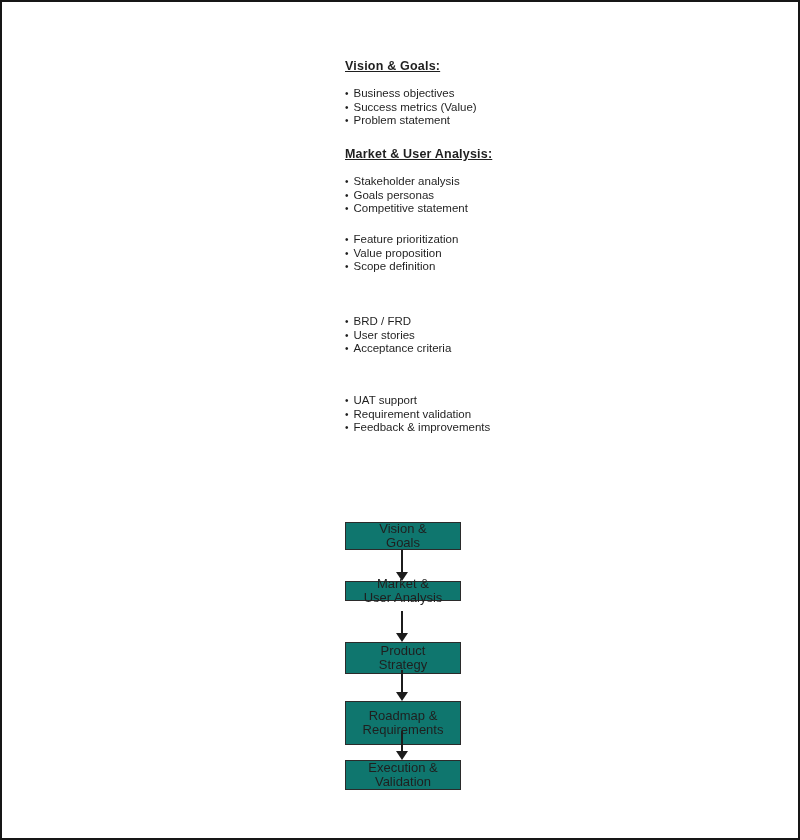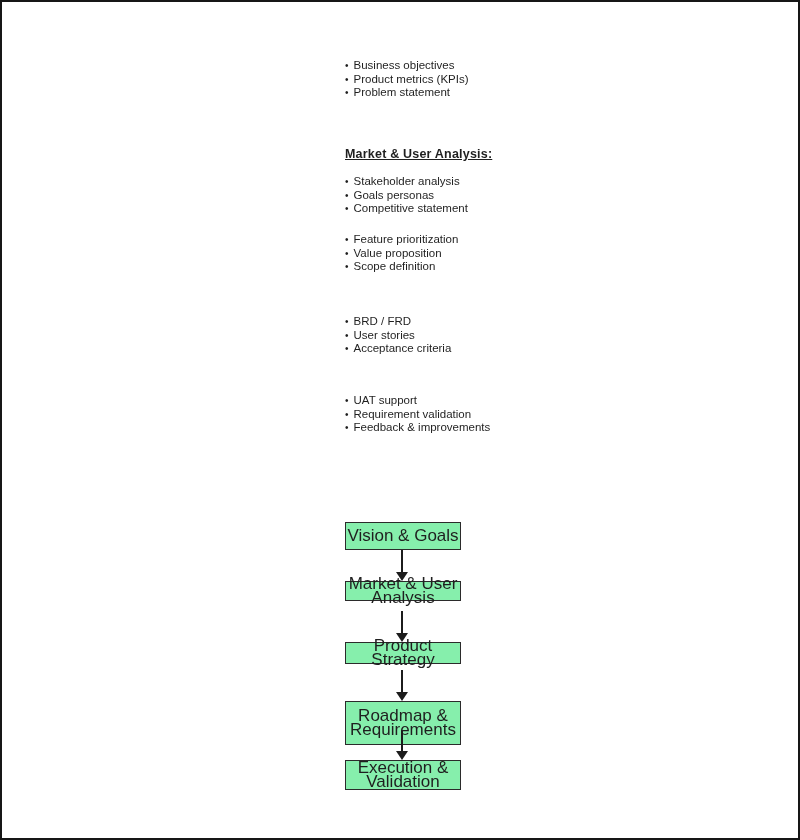--- a/index.html
+++ b/index.html
@@ -41,29 +41,29 @@
   .bullet-glyph {
     font-size: 10px;
     line-height: 13.5px;
     flex: 0 0 auto;
   }
   
   .node {
     position: absolute;
     left: 343px;
     width: 116px;
-    background: #86efac;
+    background: #0f766e;
     border: 1px solid #2b2b2b;
     display: flex;
     align-items: center;
     justify-content: center;
     text-align: center;
-    font-size: 17px;
+    font-size: 13px;
     line-height: 14px;
-    padding: 1px 0;
+    padding: 1px 16px;
   }
   .arrow {
     position: absolute;
     left: 392px;
     width: 16px;
   }
   .arrow::before {
     content: "";
     position: absolute;
     left: 7px;
@@ -83,28 +83,29 @@
     border-right: 6px solid transparent;
     border-top: 9px solid #1c1c1c;
   }
 </style>
 </head>
 <body>
 
 <div class="page">
 
   <section class="outline-sec" style="top:57px">
+    <h3 class="sec-title">Vision &amp; Goals:</h3>
     <ul class="bullets">
       <li>
           <span class="bullet-glyph">•</span>
           <span>Business objectives</span>
         </li>
       <li>
           <span class="bullet-glyph">•</span>
-          <span>Product metrics (KPIs)</span>
+          <span>Success metrics (Value)</span>
         </li>
       <li>
           <span class="bullet-glyph">•</span>
           <span>Problem statement</span>
         </li>
     </ul>
   </section>
 
   <section class="outline-sec" style="top:145px">
     <h3 class="sec-title">Market &amp; User Analysis:</h3>
@@ -178,21 +179,21 @@
   <div class="node" style="top:520px; height:28px">
     <span>Vision &amp; Goals</span>
   </div>
   <div class="arrow" style="top:548px; height:31px"></div>
 
   <div class="node" style="top:579px; height:20px">
     <span>Market &amp; User Analysis</span>
   </div>
   <div class="arrow" style="top:609px; height:31px"></div>
 
-  <div class="node" style="top:640px; height:22px">
+  <div class="node" style="top:640px; height:32px">
     <span>Product Strategy</span>
   </div>
   <div class="arrow" style="top:668px; height:31px"></div>
 
   <div class="node" style="top:699px; height:44px">
     <span>Roadmap &amp; Requirements</span>
   </div>
   <div class="arrow" style="top:729px; height:29px"></div>
 
   <div class="node" style="top:758px; height:30px">

